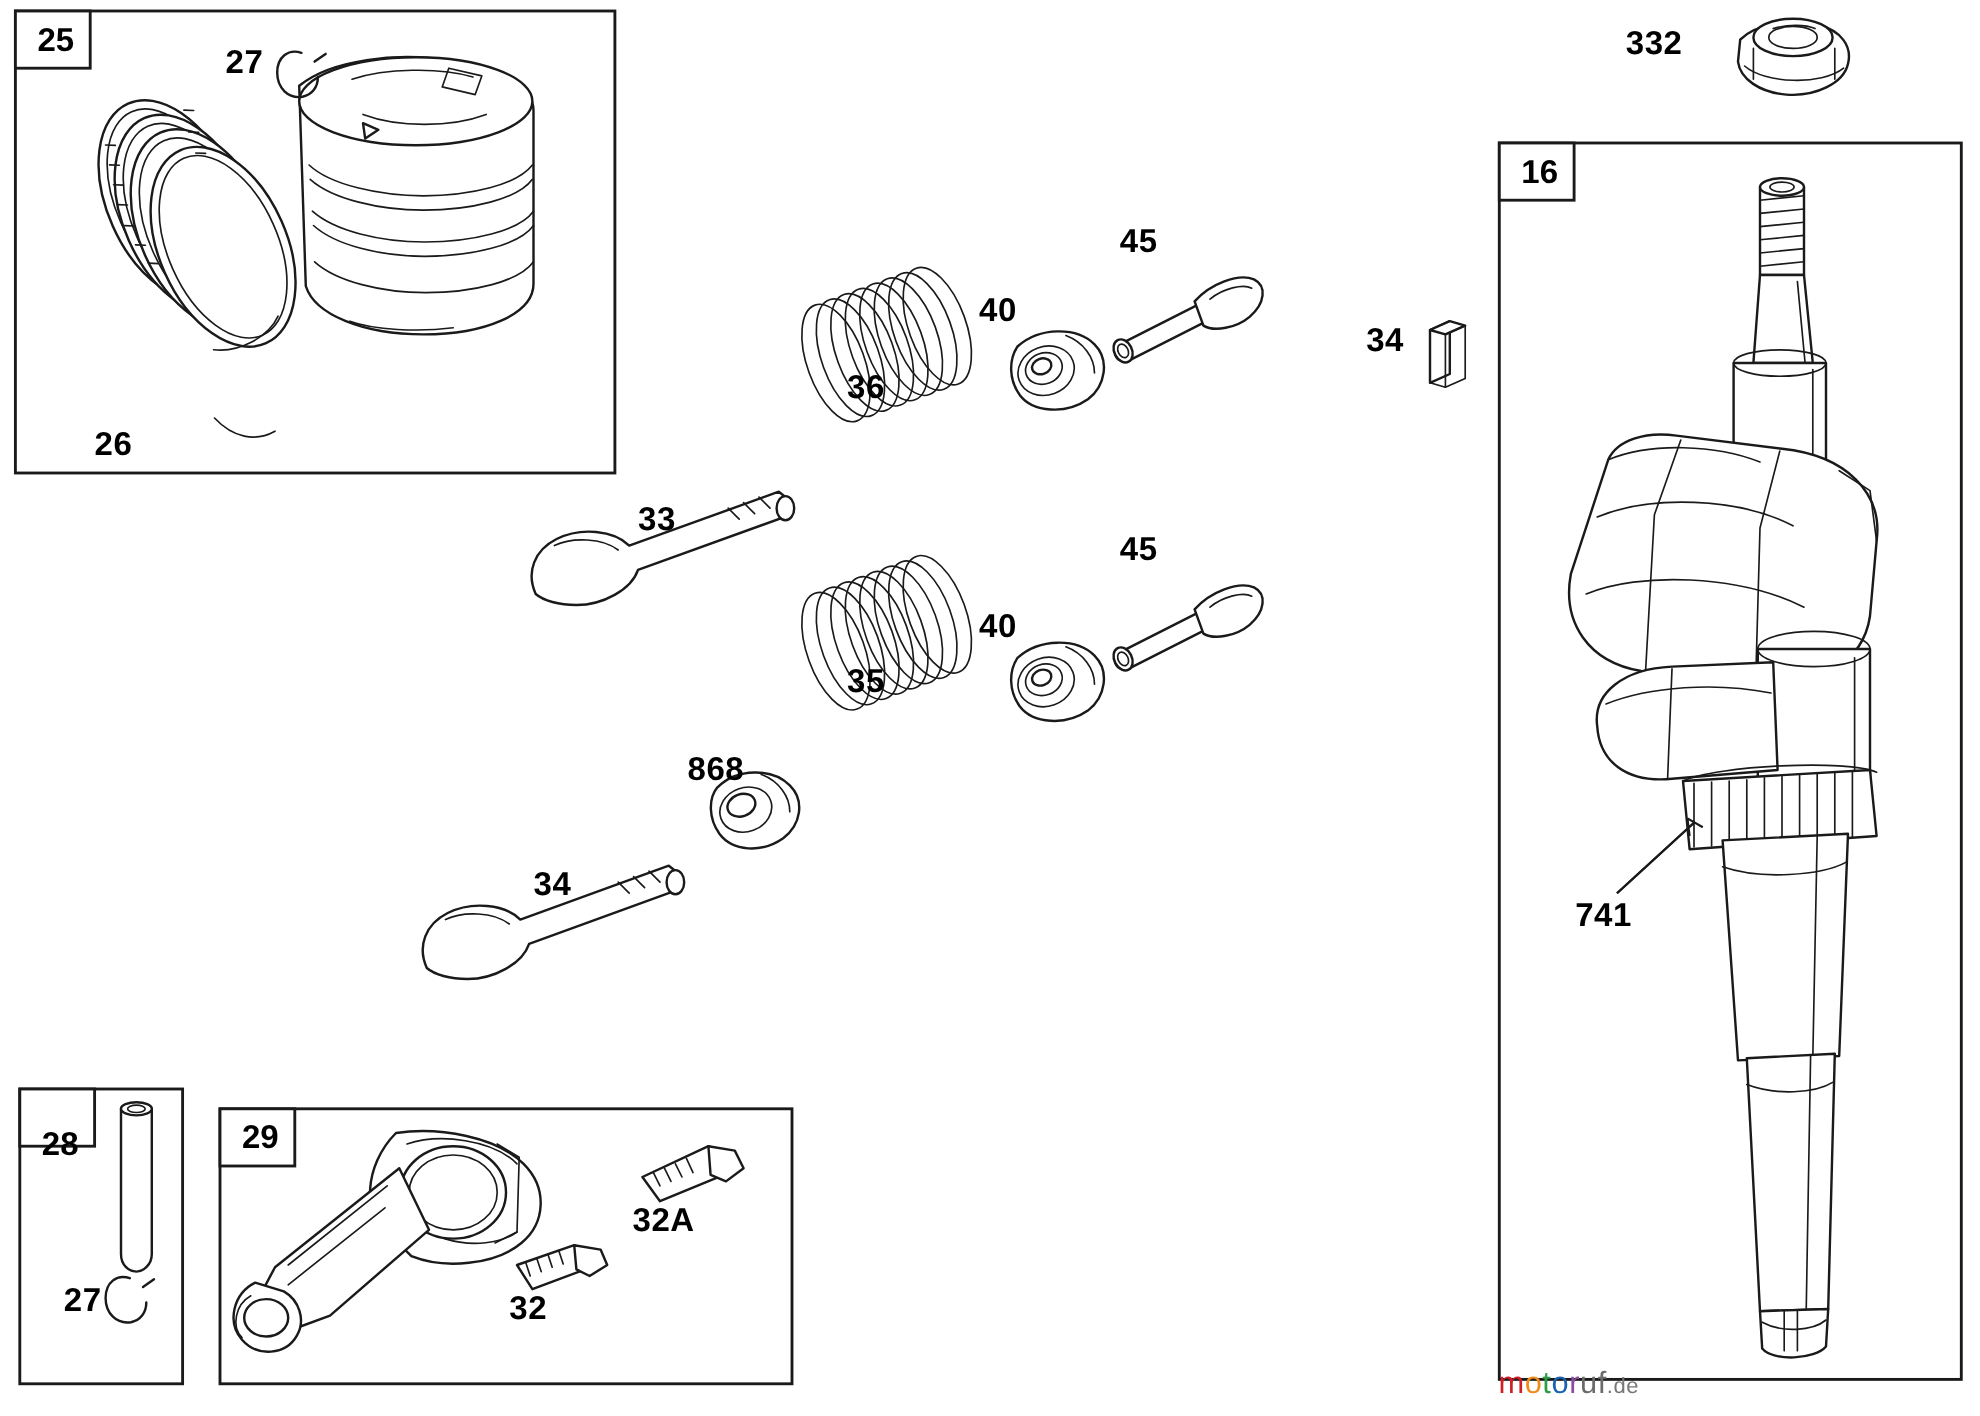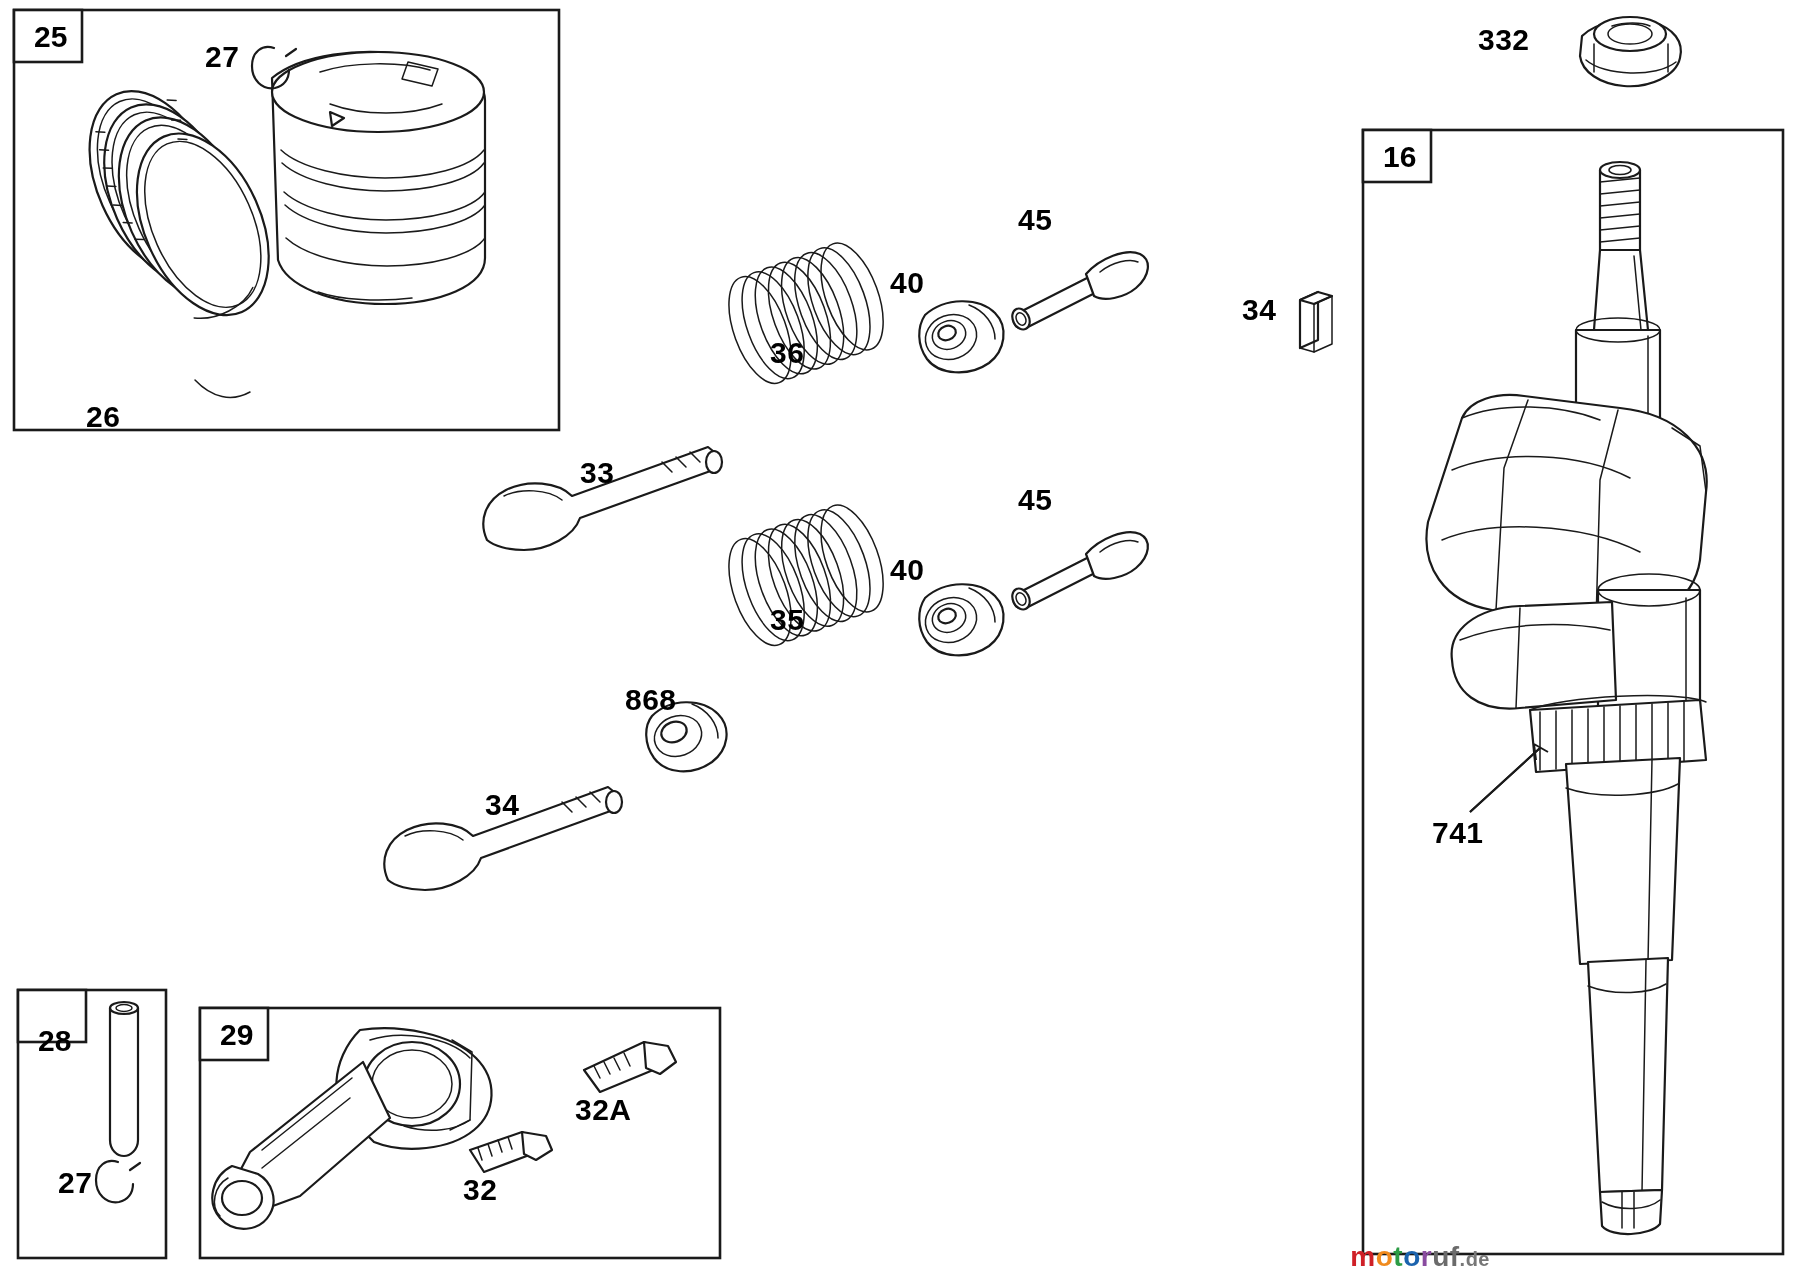--- a/index.html
+++ b/index.html
@@ -49,21 +49,21 @@
     font-size: 29px;
     font-weight: 700;
     color: #000;
     white-space: nowrap;
   }
   .wm {
     position: absolute;
     right: 22px;
     bottom: 14px;
     font-size: 28px;
-    font-weight: 700;
+    font-weight: 400;
     letter-spacing: 0.5px;
     white-space: nowrap;
   }
   .wm .c1 { color: #cf2027; }
   .wm .c2 { color: #f08a1d; }
   .wm .c3 { color: #2c9c45; }
   .wm .c4 { color: #1b63ae; }
   .wm .c5 { color: #8a4ca0; }
   .wm .c6 { color: #6b6b6b; }
   .wm .de { color: #777; font-size: 20px; }
@@ -338,21 +338,21 @@
       <path d="M1470,812 L1540,748 M1534,744 L1548,752 M1534,744 L1536,760"></path>
     </g>
   </svg>
 
   <div class="framelabel" style="left:34px; top:22px;">25</div>
   <div class="framelabel" style="left:38px; top:1002px;margin-top:24px;">28</div>
   <div class="framelabel" style="left:220px; top:1020px;">29</div>
   <div class="framelabel" style="left:1383px; top:142px;">16</div>
 
   <div class="callout" style="left:205px; top:42px;">27</div>
-  <div class="callout" style="left:86px; top:402px;">26</div>
+  <div class="callout" style="left:86px; top:390px;">26</div>
   <div class="callout" style="left:580px; top:458px;">33</div>
   <div class="callout" style="left:770px; top:338px;">36</div>
   <div class="callout" style="left:890px; top:268px;">40</div>
   <div class="callout" style="left:1018px; top:205px;">45</div>
   <div class="callout" style="left:1242px; top:295px;">34</div>
   <div class="callout" style="left:1478px; top:25px;">332</div>
   <div class="callout" style="left:1018px; top:485px;">45</div>
   <div class="callout" style="left:890px; top:555px;">40</div>
   <div class="callout" style="left:770px; top:605px;">35</div>
   <div class="callout" style="left:625px; top:685px;">868</div>

